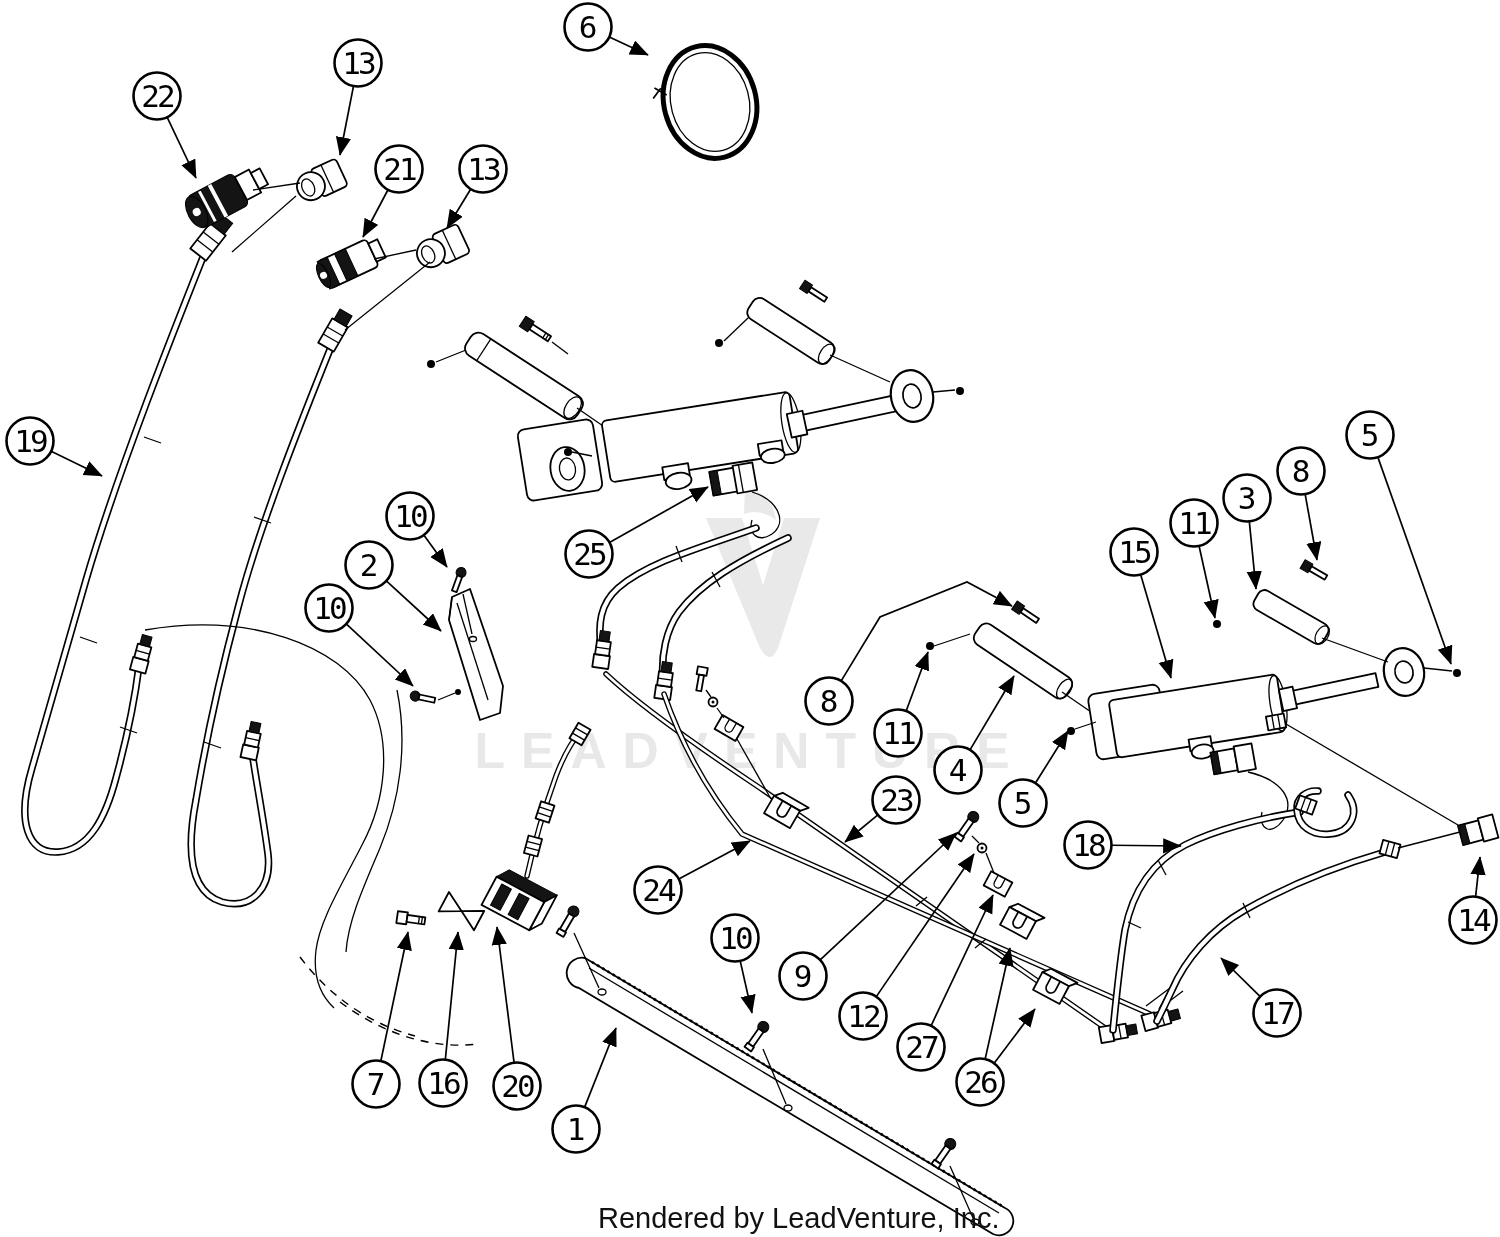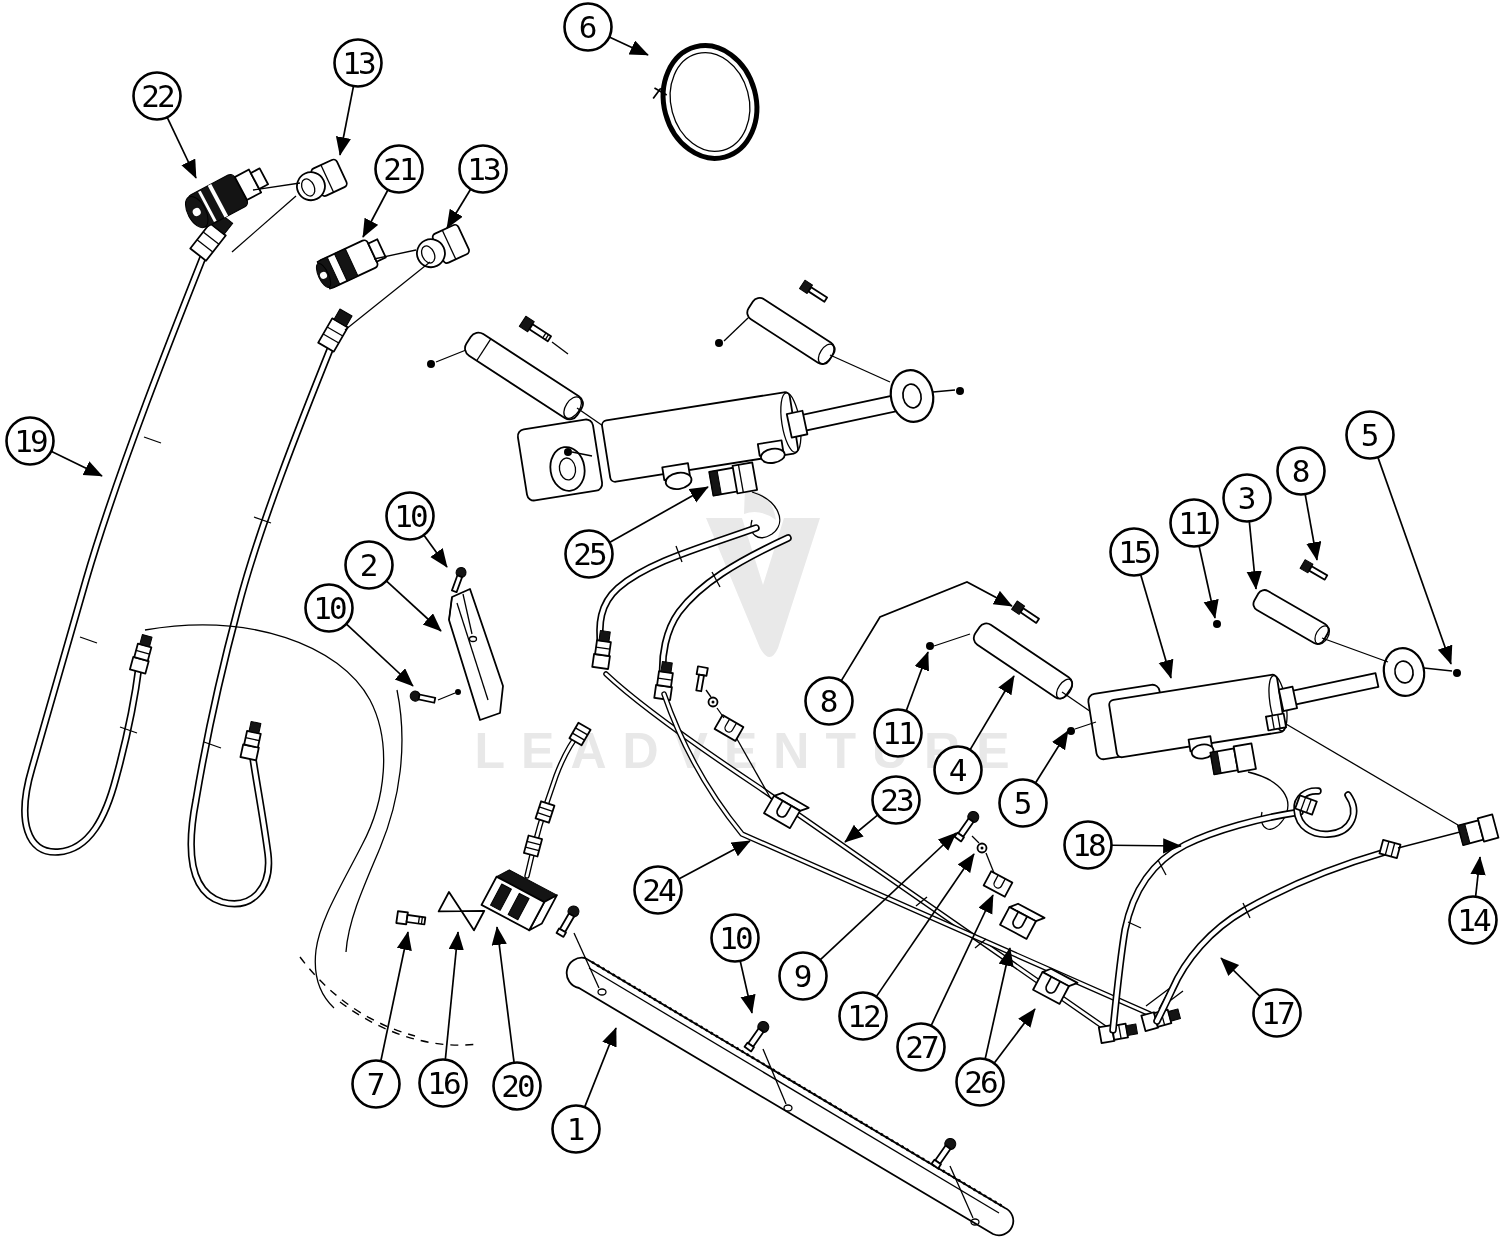--- a/index.html
+++ b/index.html
@@ -586,13 +586,14 @@
           <text x="1473" y="931" text-anchor="middle" class="balloon-label" letter-spacing="-3">14</text>
         </g>
         <g>
           <polyline points="1260.2339682256786,996.5333616502201 1221,958" class="leader" marker-end="url(#arrow)"></polyline>
           <circle cx="1277" cy="1013" r="23.5" class="balloon-circle"></circle>
           <text x="1277" y="1024" text-anchor="middle" class="balloon-label" letter-spacing="-3">17</text>
         </g>
       </g>
 </svg>
 
+<div id="footer-credit">Rendered by LeadVenture, Inc.</div>
 </div>
 
 </body></html>

